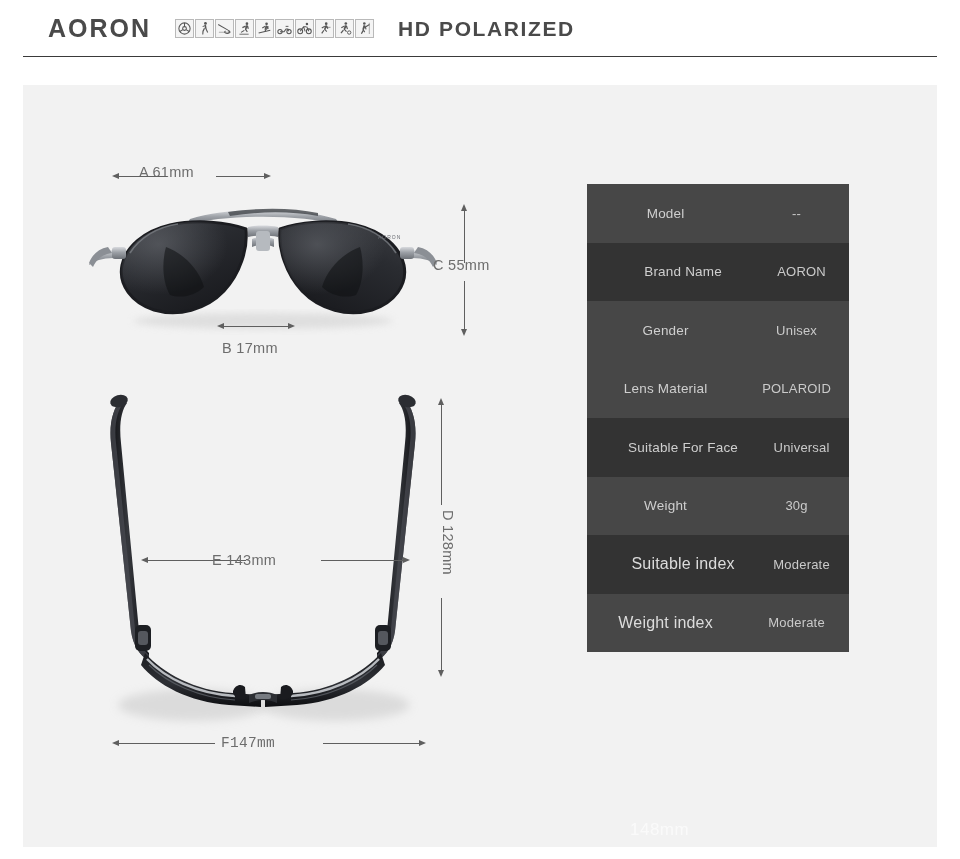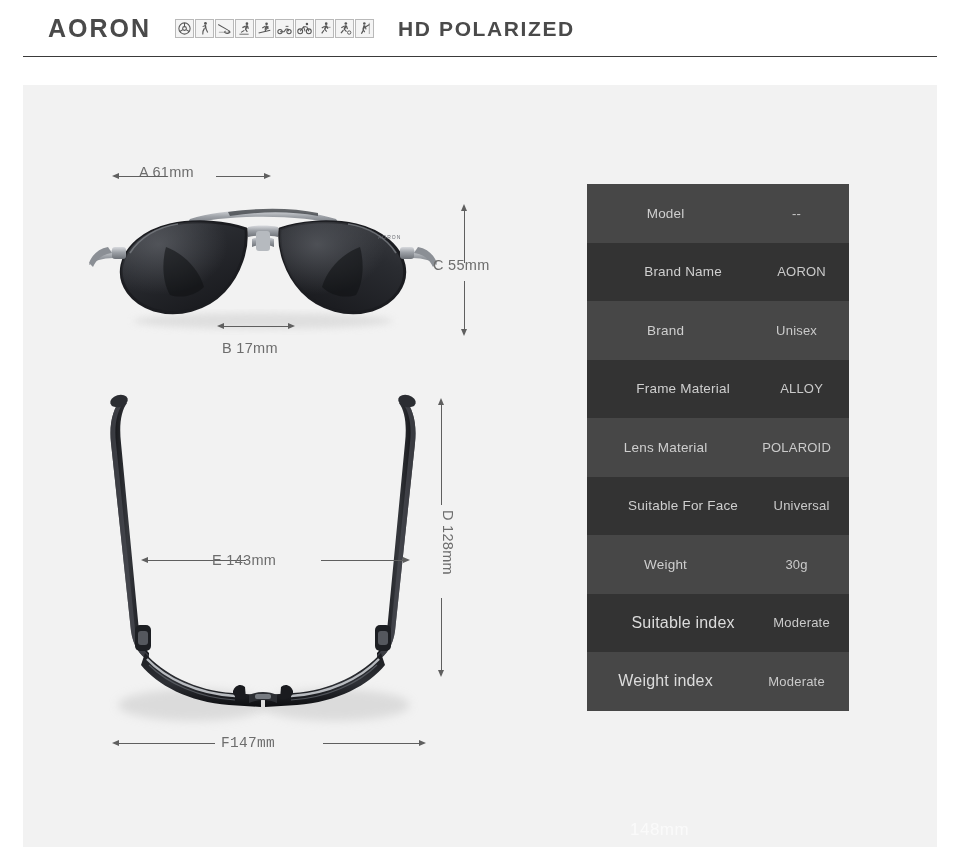--- a/index.html
+++ b/index.html
@@ -375,26 +375,22 @@
 
     <div class="spec-row odd">
       <div class="spec-label">Model</div>
       <div class="spec-value">--</div>
     </div>
     <div class="spec-row even">
       <div class="spec-label">Brand Name</div>
       <div class="spec-value">AORON</div>
     </div>
     <div class="spec-row odd">
-      <div class="spec-label">Brand</div>
+      <div class="spec-label">Gender</div>
       <div class="spec-value">Unisex</div>
-    </div>
-    <div class="spec-row even">
-      <div class="spec-label">Frame Material</div>
-      <div class="spec-value">ALLOY</div>
     </div>
     <div class="spec-row odd">
       <div class="spec-label">Lens Material</div>
       <div class="spec-value">POLAROID</div>
     </div>
     <div class="spec-row even">
       <div class="spec-label">Suitable For Face</div>
       <div class="spec-value">Universal</div>
     </div>
     <div class="spec-row odd">

